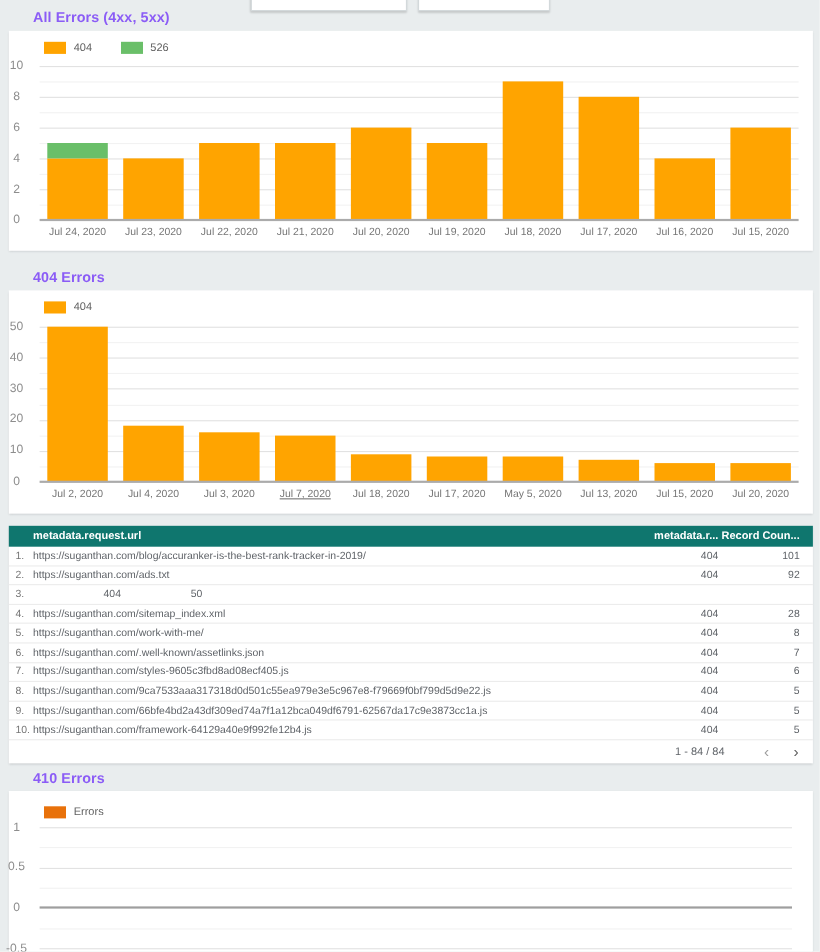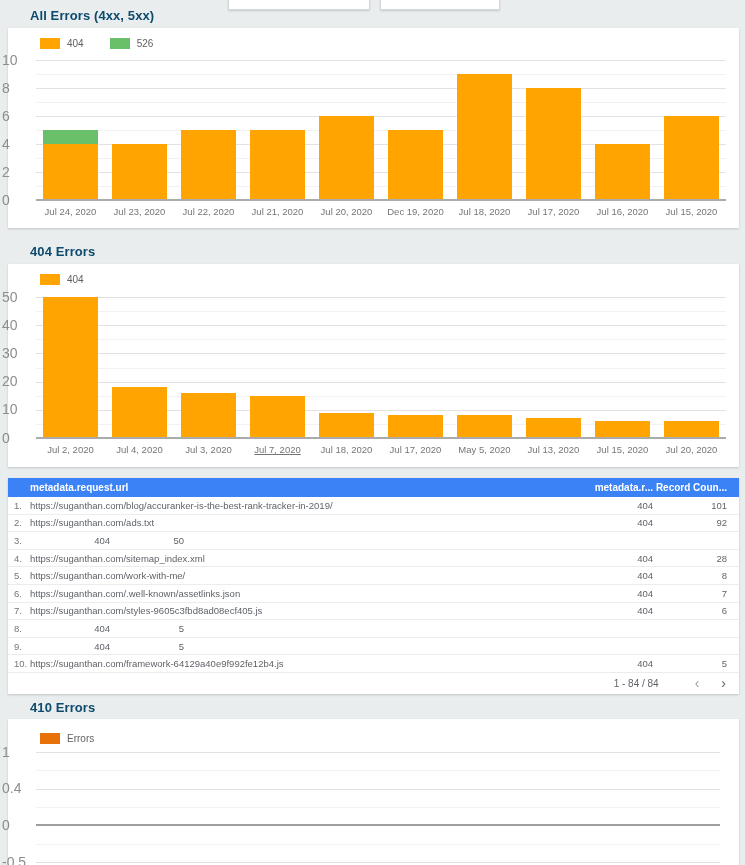--- a/index.html
+++ b/index.html
@@ -8,33 +8,33 @@
     background:#e9edee;
     font-family:"Liberation Sans",sans-serif;
     -webkit-font-smoothing:antialiased;
   }
   .filter-box{
     position:absolute;top:-8px;height:16px;background:#fff;
     border:1px solid #d3d9db;border-radius:1px;
     box-shadow:0 1px 2px rgba(0,0,0,.15);
   }
   .section-title{
-    position:absolute;left:30px;font-size:13px;font-weight:700;color:#0c4a6e;
+    position:absolute;left:30px;font-size:13px;font-weight:700;color:#8b5cf6;
     letter-spacing:.1px;white-space:nowrap;
   }
   .panel{
     position:absolute;left:8px;width:731px;background:#fff;
     box-shadow:0 1px 2px rgba(60,64,67,.22);
   }
   .legend{position:absolute;left:32px;display:flex;gap:26px;align-items:center;}
   .legend-item{display:flex;align-items:center;gap:7px;}
   .swatch{width:20px;height:11px;}
   .legend-label{font-size:10px;color:#616161;}
   .gridline{position:absolute;}
-  .ylabel{position:absolute;width:26px;text-align:left;font-size:14px;color:#8d8d8d;line-height:11px;}
+  .ylabel{position:absolute;width:26px;text-align:center;font-size:11px;color:#8d8d8d;line-height:11px;}
   .xlabel{position:absolute;font-size:9.5px;color:#757575;text-align:center;white-space:nowrap;}
   .bar{position:absolute;}
   
   .t-header{display:flex;align-items:center;height:19px;background:#4caf50;color:#fff;font-weight:700;font-size:10px;}
   .t-row{display:flex;align-items:center;height:17.6px;border-bottom:1px solid #ececec;box-sizing:border-box;font-size:9.5px;color:#5f6368;}
   .c-num{width:16px;padding-left:6px;color:#757575;flex:none;}
   .c-url{flex:1;overflow:hidden;white-space:nowrap;}
   .c-code{width:80px;text-align:right;flex:none;}
   .c-count{width:74px;text-align:right;padding-right:12px;flex:none;}
   .t-pagination{display:flex;justify-content:flex-end;align-items:center;height:19px;margin-top:1px;padding-right:13px;font-size:10px;color:#5f6368;}
@@ -83,21 +83,21 @@
       <div class="xlabel" style="left: 21px; width: 83px; top: 178px;">Jul 24, 2020</div>
       <div class="bar" style="left: 104px; width: 55px; top: 116px; height: 56px; background: rgb(255, 164, 0);"></div>
       <div class="xlabel" style="left: 90px; width: 83px; top: 178px;">Jul 23, 2020</div>
       <div class="bar" style="left: 173px; width: 55px; top: 102px; height: 70px; background: rgb(255, 164, 0);"></div>
       <div class="xlabel" style="left: 159px; width: 83px; top: 178px;">Jul 22, 2020</div>
       <div class="bar" style="left: 242px; width: 55px; top: 102px; height: 70px; background: rgb(255, 164, 0);"></div>
       <div class="xlabel" style="left: 228px; width: 83px; top: 178px;">Jul 21, 2020</div>
       <div class="bar" style="left: 311px; width: 55px; top: 88px; height: 84px; background: rgb(255, 164, 0);"></div>
       <div class="xlabel" style="left: 297px; width: 83px; top: 178px;">Jul 20, 2020</div>
       <div class="bar" style="left: 380px; width: 55px; top: 102px; height: 70px; background: rgb(255, 164, 0);"></div>
-      <div class="xlabel" style="left: 366px; width: 83px; top: 178px;">Dec 19, 2020</div>
+      <div class="xlabel" style="left: 366px; width: 83px; top: 178px;">Jul 19, 2020</div>
       <div class="bar" style="left: 449px; width: 55px; top: 46px; height: 126px; background: rgb(255, 164, 0);"></div>
       <div class="xlabel" style="left: 435px; width: 83px; top: 178px;">Jul 18, 2020</div>
       <div class="bar" style="left: 518px; width: 55px; top: 60px; height: 112px; background: rgb(255, 164, 0);"></div>
       <div class="xlabel" style="left: 504px; width: 83px; top: 178px;">Jul 17, 2020</div>
       <div class="bar" style="left: 587px; width: 55px; top: 116px; height: 56px; background: rgb(255, 164, 0);"></div>
       <div class="xlabel" style="left: 573px; width: 83px; top: 178px;">Jul 16, 2020</div>
       <div class="bar" style="left: 656px; width: 55px; top: 88px; height: 84px; background: rgb(255, 164, 0);"></div>
       <div class="xlabel" style="left: 642px; width: 83px; top: 178px;">Jul 15, 2020</div>
       <div class="gridline" style="left: 28px; width: 690px; height: 2px; top: 171px; background: rgb(171, 171, 171);"></div>
     </div>
@@ -143,21 +143,21 @@
       <div class="bar" style="left: 518px; width: 55px; top: 154.3px; height: 19.7px; background: rgb(255, 164, 0);"></div>
       <div class="xlabel" style="left: 504px; width: 83px; top: 180px;">Jul 13, 2020</div>
       <div class="bar" style="left: 587px; width: 55px; top: 157.1px; height: 16.9px; background: rgb(255, 164, 0);"></div>
       <div class="xlabel" style="left: 573px; width: 83px; top: 180px;">Jul 15, 2020</div>
       <div class="bar" style="left: 656px; width: 55px; top: 157.1px; height: 16.9px; background: rgb(255, 164, 0);"></div>
       <div class="xlabel" style="left: 642px; width: 83px; top: 180px;">Jul 20, 2020</div>
       <div class="gridline" style="left: 28px; width: 690px; height: 2px; top: 173px; background: rgb(171, 171, 171);"></div>
     </div>
 
   <div class="panel" style="top:478px;height:216px;">
-    <div class="t-header" style="background: #3b82f6;">
+    <div class="t-header" style="background: #0f766e;">
       <div class="c-num"></div>
       <div class="c-url">metadata.request.url</div>
       <div class="c-code">metadata.r...</div>
       <div class="c-count">Record Coun...</div>
     </div>
     <div>
         <div class="t-row">
           <div class="c-num">1.</div>
           <div class="c-url">https://suganthan.com/blog/accuranker-is-the-best-rank-tracker-in-2019/</div>
           <div class="c-code">404</div>
@@ -193,25 +193,27 @@
           <div class="c-count">7</div>
         </div>
         <div class="t-row">
           <div class="c-num">7.</div>
           <div class="c-url">https://suganthan.com/styles-9605c3fbd8ad08ecf405.js</div>
           <div class="c-code">404</div>
           <div class="c-count">6</div>
         </div>
         <div class="t-row">
           <div class="c-num">8.</div>
+          <div class="c-url">https://suganthan.com/9ca7533aaa317318d0d501c55ea979e3e5c967e8-f79669f0bf799d5d9e22.js</div>
           <div class="c-code">404</div>
           <div class="c-count">5</div>
         </div>
         <div class="t-row">
           <div class="c-num">9.</div>
+          <div class="c-url">https://suganthan.com/66bfe4bd2a43df309ed74a7f1a12bca049df6791-62567da17c9e3873cc1a.js</div>
           <div class="c-code">404</div>
           <div class="c-count">5</div>
         </div>
         <div class="t-row">
           <div class="c-num">10.</div>
           <div class="c-url">https://suganthan.com/framework-64129a40e9f992fe12b4.js</div>
           <div class="c-code">404</div>
           <div class="c-count">5</div>
         </div>
       </div>
@@ -231,18 +233,18 @@
         </div>
       </div>
       <div class="gridline" style="left: 28px; width: 684px; height: 1px; top: 143px; background: rgb(226, 226, 226);"></div>
       <div class="gridline" style="left: 28px; width: 684px; height: 1px; top: 124.7px; background: rgb(242, 242, 242);"></div>
       <div class="gridline" style="left: 28px; width: 684px; height: 1px; top: 88px; background: rgb(242, 242, 242);"></div>
       <div class="gridline" style="left: 28px; width: 684px; height: 1px; top: 69.7px; background: rgb(226, 226, 226);"></div>
       <div class="gridline" style="left: 28px; width: 684px; height: 1px; top: 51.3px; background: rgb(242, 242, 242);"></div>
       <div class="gridline" style="left: 28px; width: 684px; height: 1px; top: 33px; background: rgb(226, 226, 226);"></div>
       <div class="ylabel" style="left: -6px; top: 137.5px;">-0.5</div>
       <div class="ylabel" style="left: -6px; top: 100.8px;">0</div>
-      <div class="ylabel" style="left: -6px; top: 64.2px;">0.4</div>
+      <div class="ylabel" style="left: -6px; top: 64.2px;">0.5</div>
       <div class="ylabel" style="left: -6px; top: 27.5px;">1</div>
       <div class="gridline" style="left: 28px; width: 684px; height: 2px; top: 105.3px; background: rgb(158, 158, 158);"></div>
     </div>
 
 </div>
 
 </body></html>

